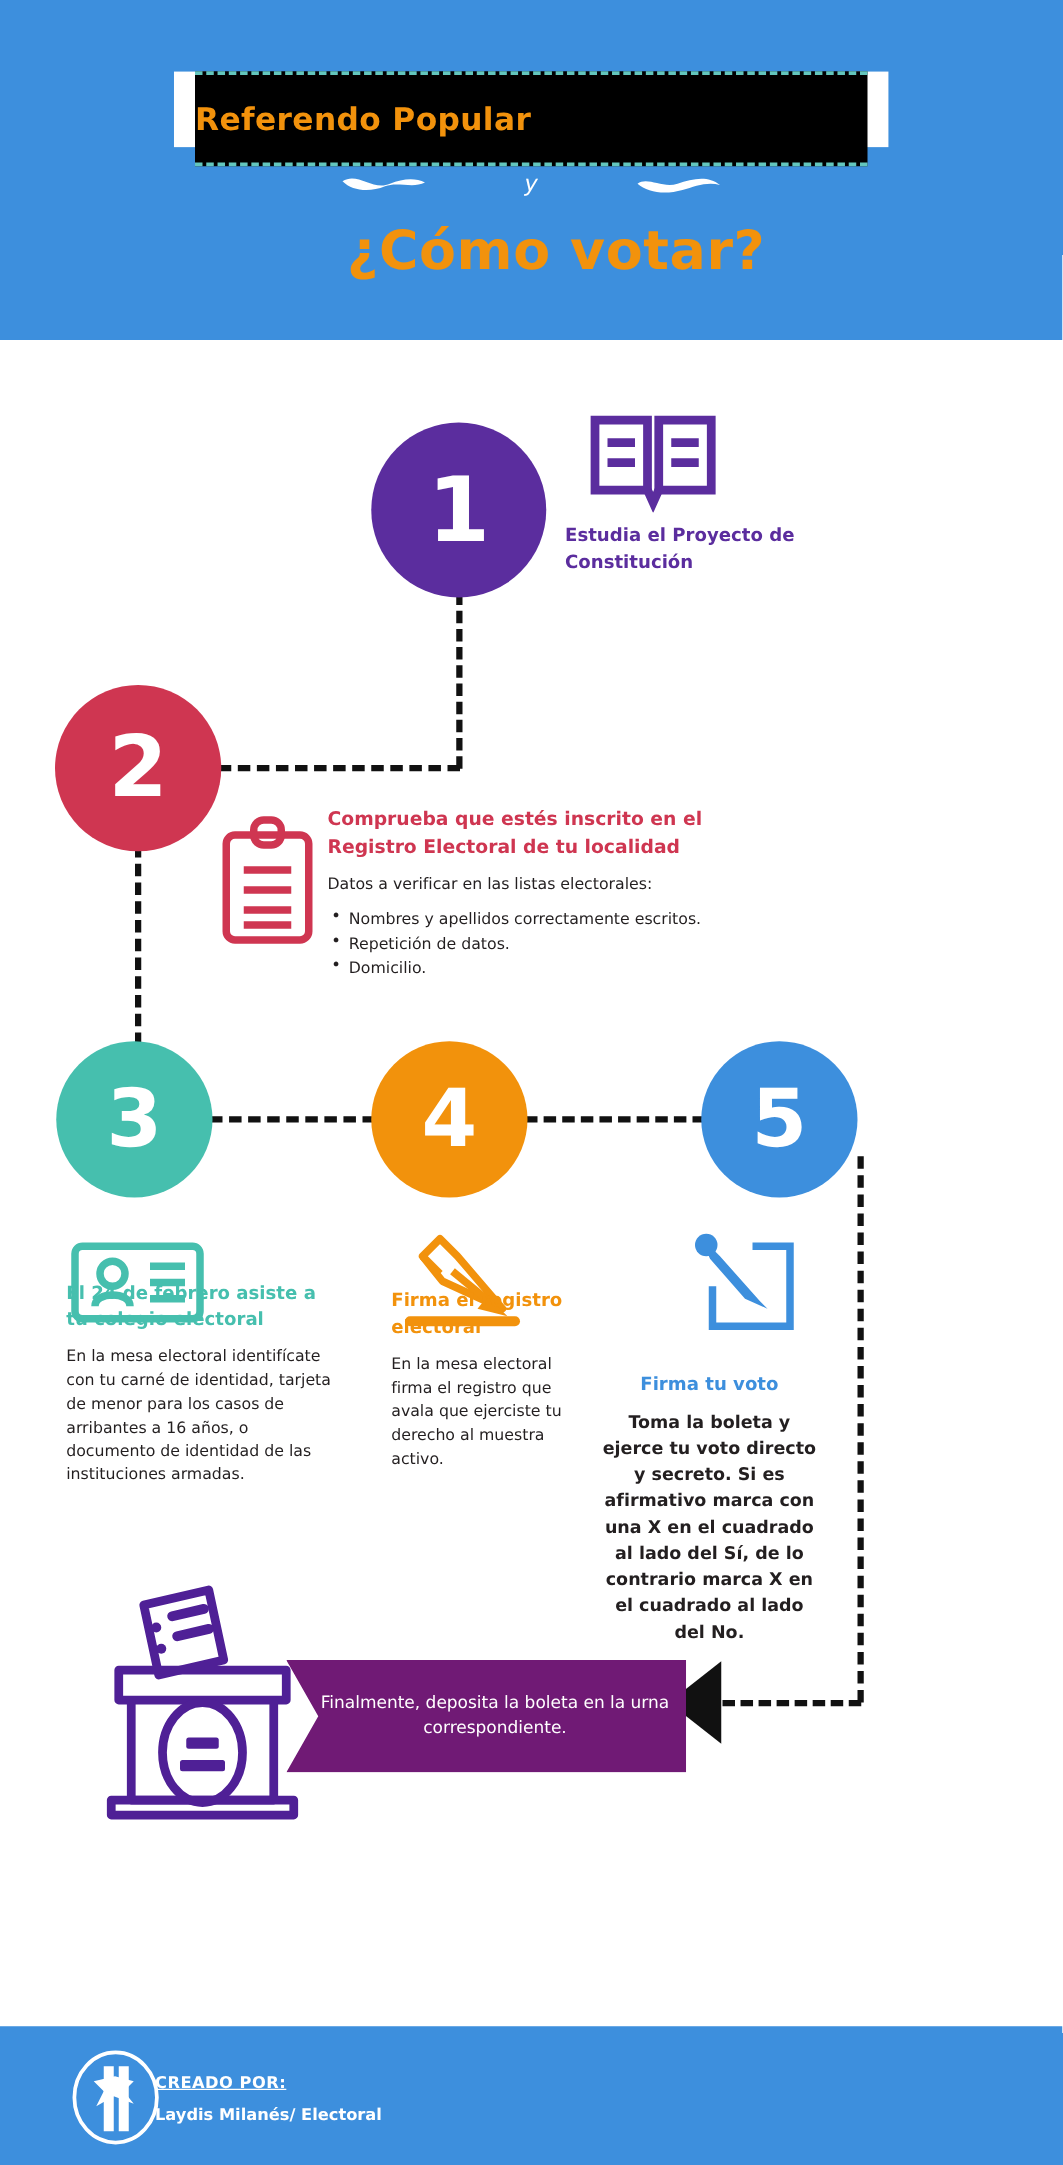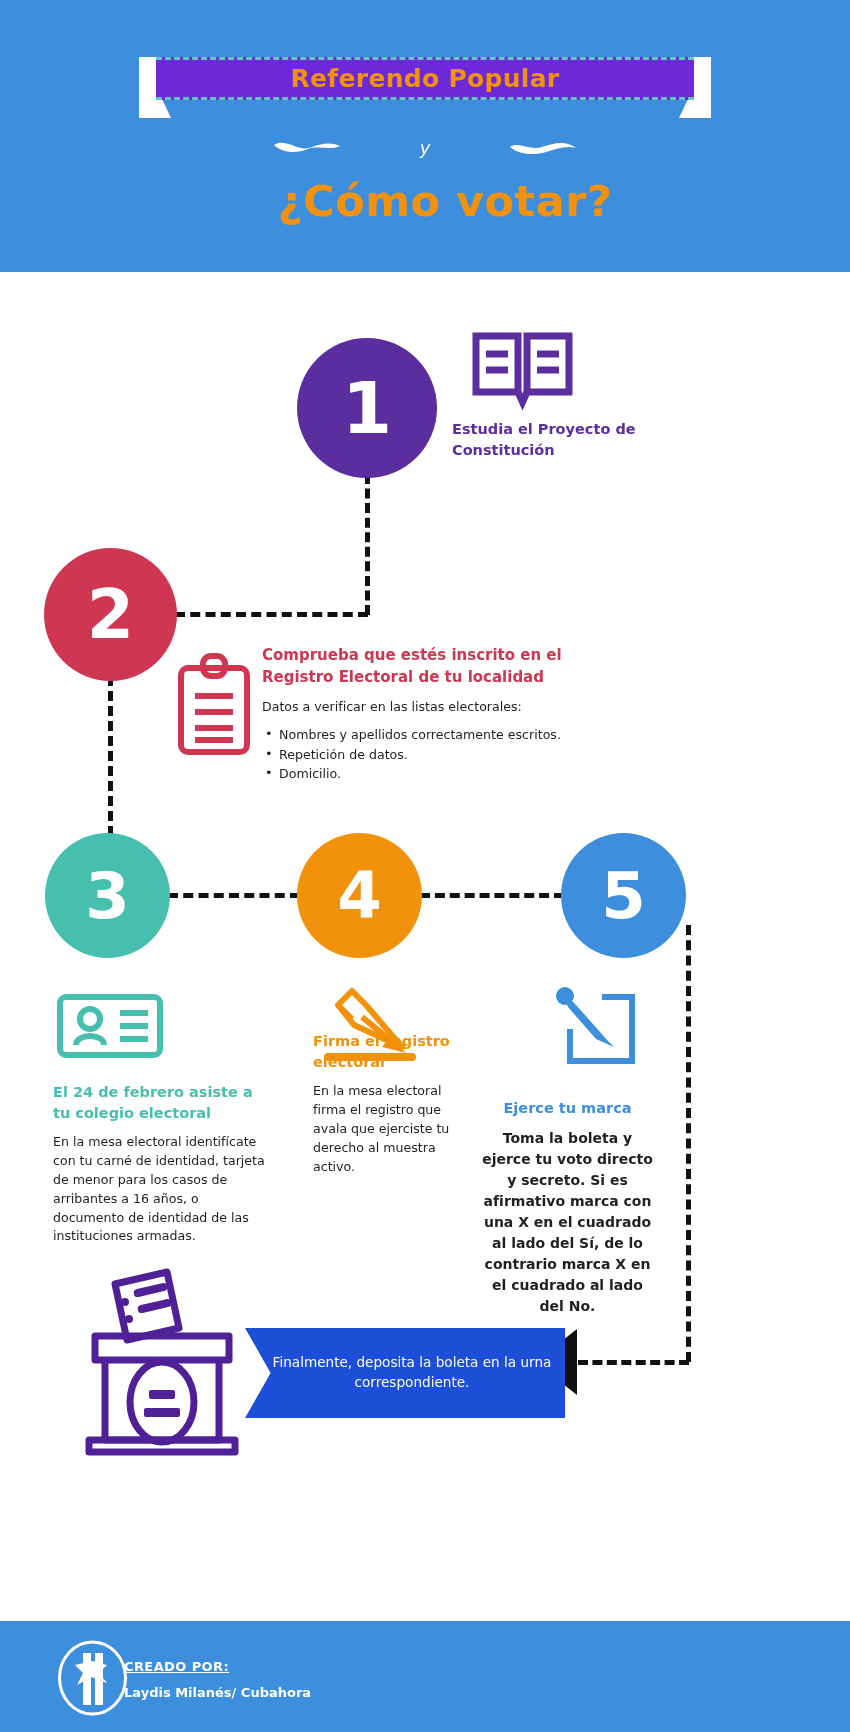--- a/index.html
+++ b/index.html
@@ -11,25 +11,25 @@
     overflow:hidden;
   }
   .stage { position:relative; width:850px; height:1732px; }
 
   
   .header {
     position:absolute; left:0; top:0; width:850px; height:272px;
     background:#3d8fdd;
   }
   .ribbon-band {
-    position:absolute; left:156px; top:57px; width:538px; height:43px;
-    background:#6d28d9;
+    position:absolute; left:156px; top:57px; width:538px; height:76px;
+    background:#000000;
     border-top:3px dashed #63c6bd;
     border-bottom:3px dashed #63c6bd;
-    display:flex; align-items:center; justify-content:center;
+    display:flex; align-items:center; 
   }
   .ribbon-tail-l, .ribbon-tail-r {
     position:absolute; top:57px; width:32px; height:61px; background:#ffffff;
   }
   .ribbon-tail-l { left:139px; clip-path: polygon(0 0, 100% 0, 55% 50%, 100% 100%, 0 100%); }
   .ribbon-tail-r { left:679px; clip-path: polygon(0 0, 100% 0, 100% 100%, 0 100%, 45% 50%); }
   .ribbon-title {
     color:#f2920c; font-size:25px; font-weight:bold; letter-spacing:.3px;
     font-family:"DejaVu Sans", sans-serif;
     position:relative; z-index:4;
@@ -73,35 +73,35 @@
   }
   .blk ul li::before {
     content:"•"; position:absolute; left:3px; top:-1px; color:#231f20; font-size:13px;
   }
 
   .s1 { left:452px; top:419px; width:205px; }
   .s1 h3 { color:#5b2d9e; }
   .s2 { left:262px; top:645px; width:330px; }
   .s2 h3 { color:#cf3651; font-size:15px; }
   .s2 .lead { margin-bottom:9px; }
-  .s3 { left:53px;  top:1082px; width:215px; }
+  .s3 { left:53px;  top:1025px; width:215px; }
   .s3 h3 { color:#46bfae; }
   .s4 { left:313px; top:1031px; width:155px; }
   .s4 h3 { color:#f2920c; }
   .s5 { left:480px; top:1098px; width:175px; text-align:center; }
   .s5 h3 { color:#3d8fdd; text-align:center; }
   .s5 p  { font-weight:bold; font-size:14px; }
 
   
   .icon { position:absolute; }
 
   
   .final-banner {
-    position:absolute; left:245px; top:1328px; width:320px; height:90px;
-    background:#1d4ed8;
+    position:absolute; left:229px; top:1328px; width:320px; height:90px;
+    background:#701a75;
     clip-path: polygon(0 0, 100% 0, 100% 100%, 0 100%, 8% 50%);
     display:flex; align-items:center; justify-content:center;
   }
   .final-banner span {
     color:#ffffff; font-size:13.6px; line-height:1.45; text-align:center;
     padding-left:22px; padding-right:8px; display:block;
   }
   .arrow-left {
     position:absolute; left:535px; top:1329px;
     width:0; height:0;
@@ -253,21 +253,21 @@
     <g fill="none" stroke="#3d8fdd" stroke-width="6">
       <path d="M52 14 H82 V78 H20 V46"></path>
     </g>
     <g fill="#3d8fdd">
       <path d="M10 6 L26 22 L58 58 L64 64 L46 56 L18 24 Z"></path>
       <circle cx="15" cy="13" r="9"></circle>
     </g>
   </svg>
 
   <div class="blk s5">
-    <h3>Ejerce tu marca</h3>
+    <h3>Firma tu voto</h3>
     <p>Toma la boleta y ejerce tu voto directo y secreto. Si es afirmativo marca con una X en el cuadrado al lado del Sí, de lo contrario marca X en el cuadrado al lado del No.</p>
   </div>
 
   <svg class="icon" style="left:75px; top:1262px;" width="175" height="200" viewBox="0 0 175 200">
     <g fill="none" stroke="#4f2096" stroke-width="7" stroke-linejoin="round">
       <path d="M40 22 L92 10 L104 66 L52 78 Z"></path>
       <rect x="20" y="74" width="134" height="24"></rect>
       <path d="M30 98 V178 H144 V98"></path>
       <rect x="14" y="178" width="146" height="12"></rect>
       <ellipse cx="87" cy="140" rx="32" ry="40"></ellipse>
@@ -290,17 +290,17 @@
     <svg class="footer-logo" width="75" height="78" viewBox="0 0 75 78">
       <ellipse cx="37.5" cy="39" rx="33" ry="36" fill="none" stroke="#ffffff" stroke-width="3"></ellipse>
       <g fill="#ffffff">
         <path d="M28 14 L36 14 L36 66 L28 66 Z"></path>
         <path d="M40 14 L48 14 L48 66 L40 66 Z"></path>
         <path d="M37 22 L52 26 L44 34 L52 44 L36 38 L22 46 L28 34 L20 26 Z"></path>
       </g>
     </svg>
     <div class="footer-text">
       <span class="created">CREADO POR:</span>
-      <span class="author">Laydis Milanés/ Cubahora</span>
+      <span class="author">Laydis Milanés/ Electoral</span>
     </div>
   </div>
 
 </div>
 
 </body></html>

